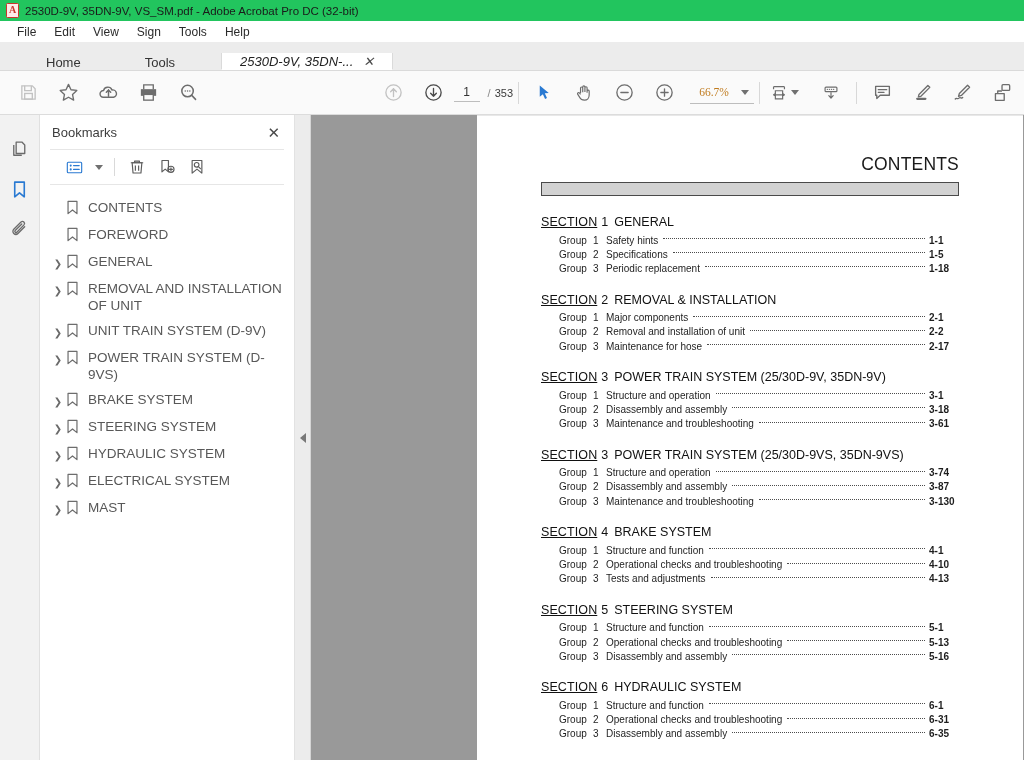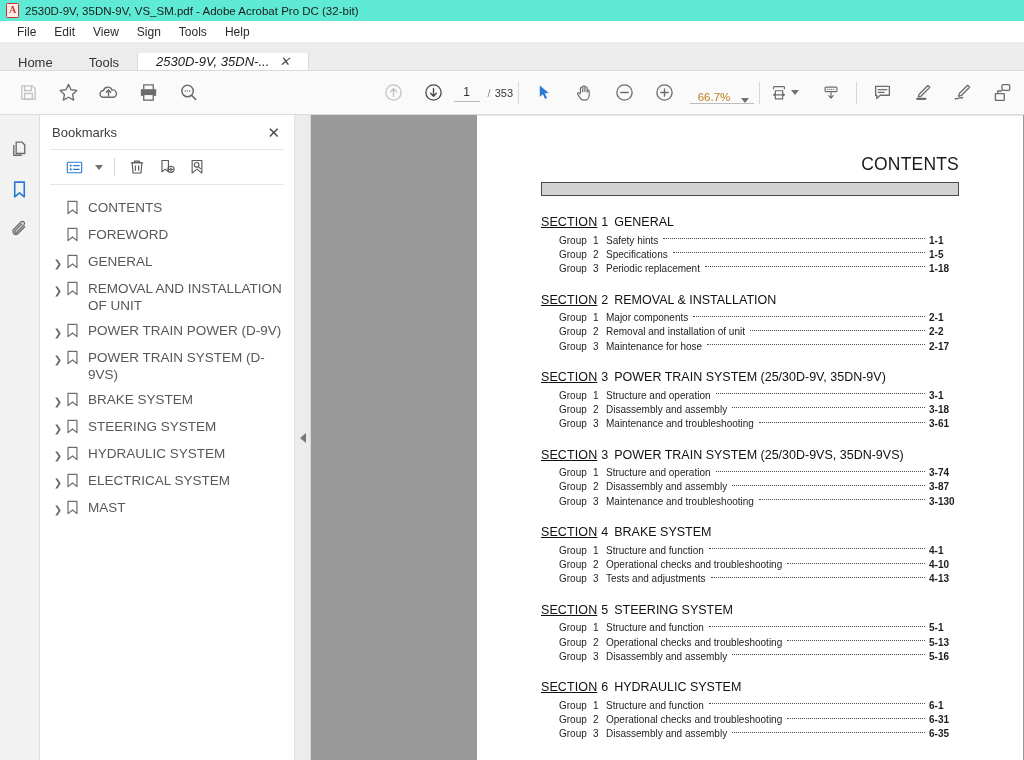--- a/index.html
+++ b/index.html
@@ -8,21 +8,21 @@
     width: 1024px; height: 760px;
     overflow: hidden;
     background: #ffffff;
     font-family: "Liberation Sans", sans-serif;
     -webkit-font-smoothing: antialiased;
   }
   #app { position: relative; width: 1024px; height: 760px; background: #fff; }
 
   
   .titlebar {
-    height: 21px; background: #5eead4;
+    height: 21px; background: #22c55e;
     display: flex; align-items: center; padding-left: 6px;
     font-size: 11.5px; color: #1a1a1a;
   }
   .acro-logo {
     width: 13px; height: 15px; margin-right: 6px;
     border: 1px solid #c9352c; border-radius: 1.5px;
     background: #fdecea; position: relative; flex: none;
   }
   .acro-logo::after {
     content: "A"; position: absolute; left: 0; right: 0; top: -1px;
@@ -39,21 +39,21 @@
   }
   .menubar .mi { padding: 2px 9px; cursor: default; }
 
   
   .tabstrip {
     height: 29px; background: #ececec; display: flex; align-items: flex-end;
     border-bottom: 1px solid #dadada; position: relative;
   }
   .tab {
     height: 15px; display: flex; align-items: center; justify-content: center;
-    font-size: 13px; color: #333; padding: 8px 18px; white-space: nowrap;
+    font-size: 13px; color: #333; padding: 8px 18px; white-space: nowrap; margin-left: 28px;
   }
   .tab.home { background: #ececec; min-width: 66px; }
   .tab.tools { background: #ececec; min-width: 66px; }
   .tab.doc {
     background: #ffffff; min-width: 142px; position: relative;
     border-left: 1px solid #dadada; border-right: 1px solid #dadada;
     border-bottom: 1px solid #ffffff; color: #222; font-style: italic;
   }
   .tab.doc .tab-close {
     margin-left: 10px; font-size: 13px; color: #4a4a4a; line-height: 1;
@@ -76,22 +76,22 @@
   .pagebox { display: flex; align-items: center; font-size: 12px; color: #444; }
   .pagenum {
     width: 26px; height: 19px; border: none; border-bottom: 1px solid #bdbdbd;
     text-align: center; font-size: 12px; color: #333; background: transparent;
     font-family: "Liberation Sans", sans-serif; outline: none;
   }
   .pagetotal { margin-left: 8px; color: #3a3a3a; font-size: 11px; }
   .pagetotal .slash { color: #8a8a8a; margin-right: 4px; }
 
   .zoombox {
-    display: flex; align-items: flex-end; margin-left: 6px;
-    border-bottom: 1px solid #bdbdbd; height: 22px; padding: 0 2px;
+    display: flex; align-items: center; margin-left: 6px;
+    border-bottom: 1px solid #bdbdbd; height: 22px; padding: 0 2px; font-family: Liberation Serif, serif;
   }
   .zoomval { font-size: 11.5px; color: #c07b1e; width: 44px; text-align: center; }
   .caret { width: 0; height: 0; border-left: 4px solid transparent;
            border-right: 4px solid transparent; border-top: 5px solid #707070;
            margin-left: 5px; margin-right: 3px; }
 
   
   .body { position: absolute; top: 115px; left: 0; right: 0; bottom: 0; display: flex; border-radius: 19px; }
 
   
@@ -456,21 +456,21 @@
             </span>
             <span class="bm-label">REMOVAL AND INSTALLATION OF UNIT</span>
           </div>
           <div class="bm-item">
             <span class="bm-twisty">❯</span>
             <span class="bm-icon">
               <svg width="13" height="15" viewBox="0 0 14 16" fill="none" stroke="currentColor" stroke-width="1.3" stroke-linejoin="round">
                 <path d="M2.2 1.4h9.6v13.2l-4.8-4-4.8 4z"></path>
               </svg>
             </span>
-            <span class="bm-label">POWER TRAIN POWER (D-9V)</span>
+            <span class="bm-label">UNIT TRAIN SYSTEM (D-9V)</span>
           </div>
           <div class="bm-item">
             <span class="bm-twisty">❯</span>
             <span class="bm-icon">
               <svg width="13" height="15" viewBox="0 0 14 16" fill="none" stroke="currentColor" stroke-width="1.3" stroke-linejoin="round">
                 <path d="M2.2 1.4h9.6v13.2l-4.8-4-4.8 4z"></path>
               </svg>
             </span>
             <span class="bm-label">POWER TRAIN SYSTEM (D-9VS)</span>
           </div>

